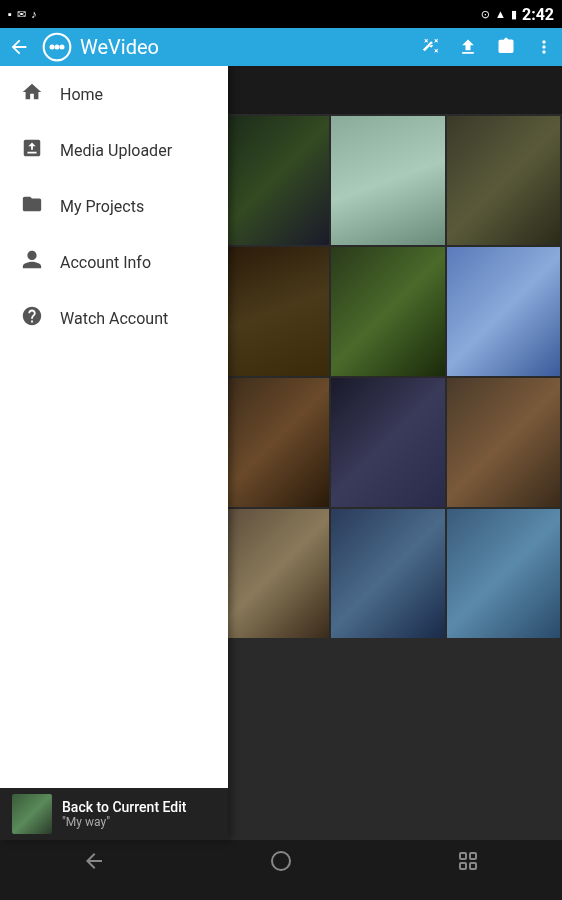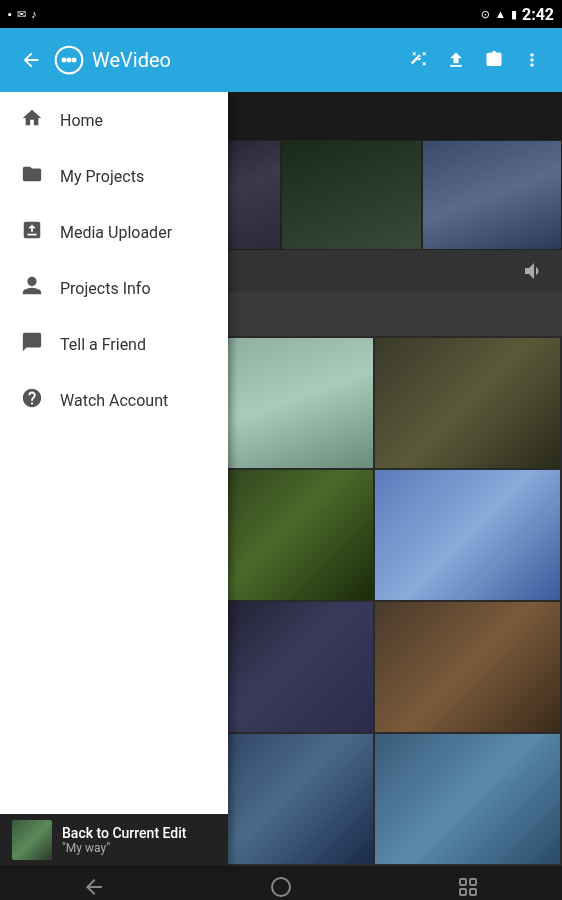--- a/index.html
+++ b/index.html
@@ -40,25 +40,25 @@
     }
     .status-time {
       color: #fff;
       font-size: 16px;
       font-weight: bold;
     }
 
     
     .app-bar {
       width: 100%;
-      height: 64px;
+      height: 38px;
       background: #29a8e0;
       display: flex;
       align-items: center;
-      padding: 0 20px;
+      padding: 0 8px;
       z-index: 50;
       position: relative;
     }
     .app-bar-logo {
       display: flex;
       align-items: center;
       gap: 8px;
       flex: 1;
     }
     .app-title {
@@ -131,21 +131,21 @@
 
     
     .media-area {
       background: #2a2a2a;
       position: absolute;
       right: 0;
       top: 0;
       bottom: 0;
       left: 228px;
       display: flex;
-      flex-direction: column;
+      flex-direction: row;
       margin-top: 48px;
     }
 
     
     .volume-bar {
       height: 42px;
       background: #333;
       display: flex;
       align-items: center;
       justify-content: flex-end;
@@ -362,52 +362,44 @@
         <svg width="22" height="22" viewBox="0 0 24 24">
           <path d="M10 20v-6h4v6h5v-8h3L12 3 2 12h3v8z" fill="#555"></path>
         </svg>
       </span>
       <span class="nav-label">Home</span>
     </div>
 
     <div class="nav-item">
       <span class="nav-icon">
         <svg width="22" height="22" viewBox="0 0 24 24">
+          <path d="M19 3H5c-1.1 0-2 .9-2 2v14c0 1.1.9 2 2 2h14c1.1 0 2-.9 2-2V5c0-1.1-.9-2-2-2zm-7 3l4 4h-3v4h-2v-4H8l4-4zm5 12H7v-2h10v2z" fill="#555"></path>
+        </svg>
+      </span>
+      <span class="nav-label">Media Uploader</span>
+    </div>
+
+    <div class="nav-item">
+      <span class="nav-icon">
+        <svg width="22" height="22" viewBox="0 0 24 24">
           <path d="M10 4H4c-1.1 0-2 .9-2 2v12c0 1.1.9 2 2 2h16c1.1 0 2-.9 2-2V8c0-1.1-.9-2-2-2h-8l-2-2z" fill="#555"></path>
         </svg>
       </span>
       <span class="nav-label">My Projects</span>
-    </div>
-
-    <div class="nav-item">
-      <span class="nav-icon">
-        <svg width="22" height="22" viewBox="0 0 24 24">
-          <path d="M19 3H5c-1.1 0-2 .9-2 2v14c0 1.1.9 2 2 2h14c1.1 0 2-.9 2-2V5c0-1.1-.9-2-2-2zm-7 3l4 4h-3v4h-2v-4H8l4-4zm5 12H7v-2h10v2z" fill="#555"></path>
-        </svg>
-      </span>
-      <span class="nav-label">Media Uploader</span>
     </div>
 
     <div class="nav-item">
       <span class="nav-icon">
         <svg width="22" height="22" viewBox="0 0 24 24">
           <path d="M12 12c2.7 0 5-2.3 5-5s-2.3-5-5-5-5 2.3-5 5 2.3 5 5 5zm0 2c-3.3 0-10 1.7-10 5v2h20v-2c0-3.3-6.7-5-10-5z" fill="#555"></path>
         </svg>
       </span>
-      <span class="nav-label">Projects Info</span>
-    </div>
-
-    <div class="nav-item">
-      <span class="nav-icon">
-        <svg width="22" height="22" viewBox="0 0 24 24">
-          <path d="M20 2H4c-1.1 0-2 .9-2 2v18l4-4h14c1.1 0 2-.9 2-2V4c0-1.1-.9-2-2-2z" fill="#555"></path>
-        </svg>
-      </span>
-      <span class="nav-label">Tell a Friend</span>
-    </div>
+      <span class="nav-label">Account Info</span>
+    </div>
+
 
     <div class="nav-item">
       <span class="nav-icon">
         <svg width="22" height="22" viewBox="0 0 24 24">
           <path d="M12 2C6.48 2 2 6.48 2 12s4.48 10 10 10 10-4.48 10-10S17.52 2 12 2zm1 17h-2v-2h2v2zm2.07-7.75l-.9.92C13.45 12.9 13 13.5 13 15h-2v-.5c0-1.1.45-2.1 1.17-2.83l1.24-1.26c.37-.36.59-.86.59-1.41 0-1.1-.9-2-2-2s-2 .9-2 2H8c0-2.21 1.79-4 4-4s4 1.79 4 4c0 .88-.36 1.68-.93 2.25z" fill="#555"></path>
         </svg>
       </span>
       <span class="nav-label">Watch Account</span>
     </div>
   </div>

